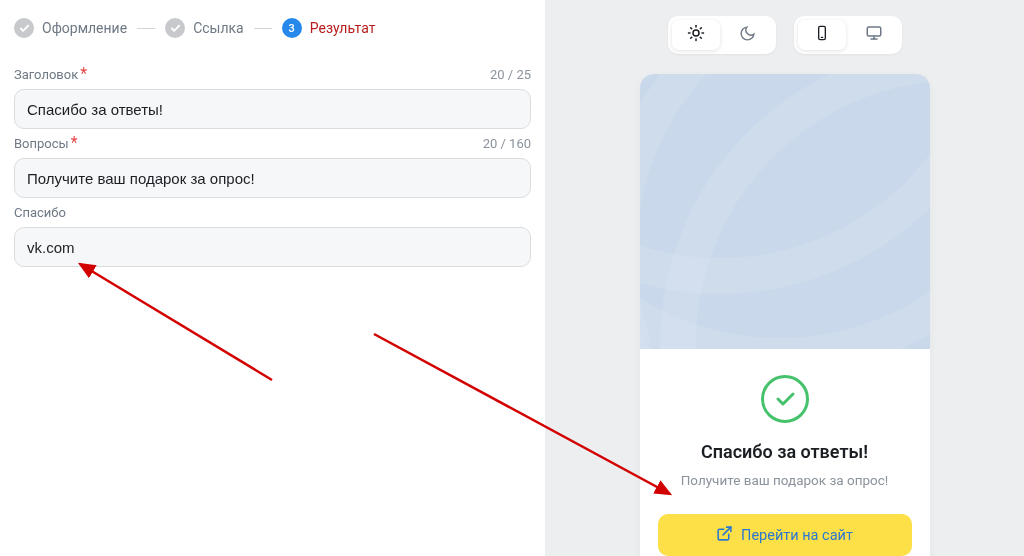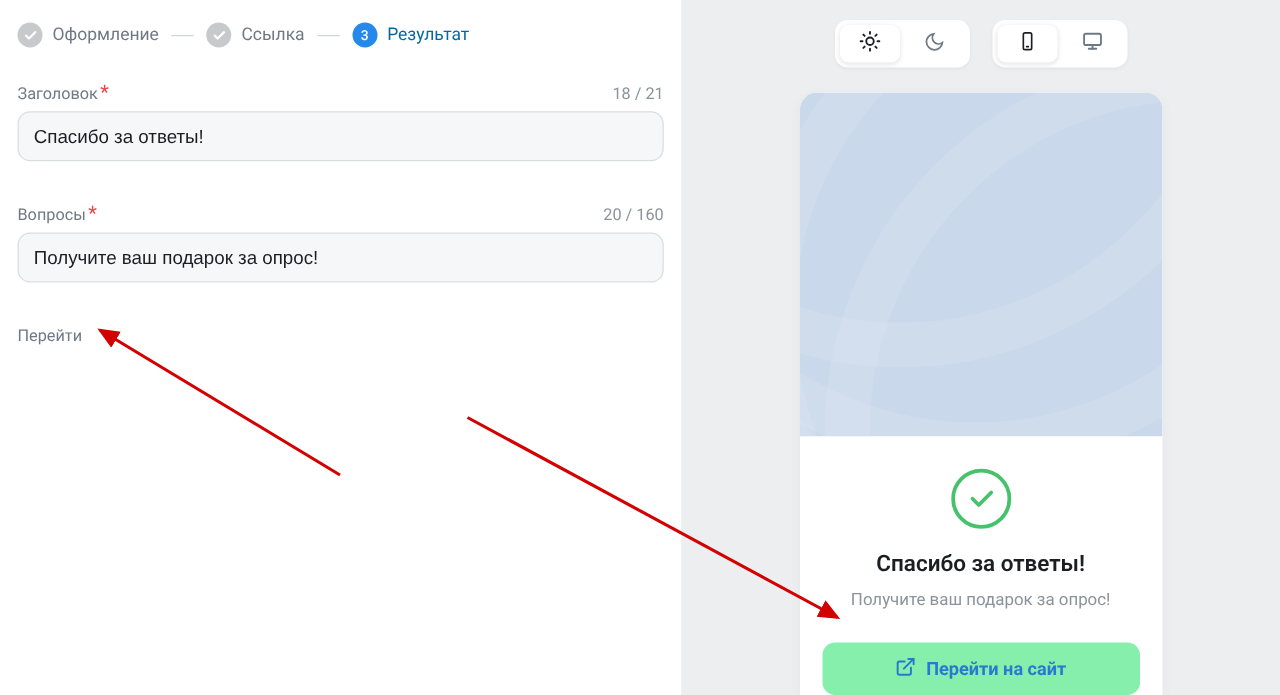--- a/index.html
+++ b/index.html
@@ -8,25 +8,25 @@
   .left { width: 545px; padding: 18px 14px 0 14px; background: #fff; position: relative; }
   .right { flex: 1; background: #edeef0; position: relative; display: flex; flex-direction: column; align-items: center; }
 
   
   .stepper { display: flex; align-items: center; gap: 10px; margin-bottom: 26px; }
   .step { display: flex; align-items: center; gap: 8px; }
   .step-circle { width: 20px; height: 20px; border-radius: 50%; display: flex; align-items: center; justify-content: center; font-size: 11px; color: #fff; }
   .step-circle.done { background: #c7c9cc; }
   .step-circle.active { background: #2688eb; font-weight: 500; }
   .step-label { font-size: 14px; color: #6f7985; }
-  .step-label.active { color: #0369a1; }
+  .step-label.active { color: #b91c1c; }
   .step-sep { width: 18px; height: 1px; background: #d3d6da; }
 
   
-  .fg { margin-bottom: 32px; }
+  .fg { margin-bottom: 4px; }
   .fg-head { display: flex; justify-content: space-between; align-items: baseline; margin-bottom: 6px; }
   .fg-label { font-size: 13px; color: #6f7985; }
   .req { color: #e64646; margin-left: 2px; }
   .fg-cnt { font-size: 13px; color: #8b939c; }
   .fg-input { width: 100%; height: 40px; padding: 0 12px; border: 1px solid #dadde0; border-radius: 10px; background: #f6f7f8; font-size: 15px; color: #1b1f23; outline: none; }
 
   
   .arrow1, .arrow2 { position: absolute; pointer-events: none; }
   .arrow1 { left: 72px; top: 252px; }
   .arrow2 { left: 370px; top: 330px; }
@@ -39,21 +39,21 @@
   .tgrp .tbtn:not(.active) { }
 
   
   .device { width: 290px; flex: 1; margin: 20px 0 0 0; background: #fff; border-radius: 14px 14px 0 0; overflow: hidden; display: flex; flex-direction: column; box-shadow: 0 2px 10px rgba(0,0,0,.04); }
   .device-hero { height: 298px; position: relative; background: #c9d8ea; overflow: hidden; }
   .wave { position: absolute; border-radius: 50%; border: 36px solid rgba(255,255,255,.10); }
   .device-body { flex: 1; padding: 26px 18px 0 18px; text-align: center; display: flex; flex-direction: column; align-items: center; }
   .ok-ring { width: 48px; height: 48px; border-radius: 50%; border: 3px solid #45c26b; display: flex; align-items: center; justify-content: center; margin-bottom: 18px; color: #45c26b; }
   .pv-title { font-size: 18px; font-weight: 600; color: #1b1f23; margin-bottom: 10px; }
   .pv-desc { font-size: 13.5px; color: #8b939c; margin-bottom: 26px; }
-  .pv-btn { width: 100%; height: 42px; border-radius: 10px; background: #86efac; display: flex; align-items: center; justify-content: center; gap: 8px; color: #2a78d0; font-size: 14.5px; font-weight: 700; cursor: pointer; }
+  .pv-btn { width: 100%; height: 42px; border-radius: 10px; background: #fde047; display: flex; align-items: center; justify-content: center; gap: 8px; color: #2a78d0; font-size: 14.5px; font-weight: 400; cursor: pointer; }
 </style>
 </head>
 <body>
 
 <div class="app">
 
   <div class="left">
 
     <div class="stepper">
       <div class="step">
@@ -78,41 +78,42 @@
         <div class="step-circle active">3</div>
         <span class="step-label active">Результат</span>
       </div>
     </div>
 
     <div class="fg">
       <div class="fg-head">
         <div>
           <span class="fg-label">Заголовок</span><span class="req">*</span>
         </div>
-        <span class="fg-cnt">18 / 21</span>
+        <span class="fg-cnt">20 / 25</span>
       </div>
       <input class="fg-input" value="Спасибо за ответы!" style="">
     </div>
 
     <div class="fg">
       <div class="fg-head">
         <div>
           <span class="fg-label">Вопросы</span><span class="req">*</span>
         </div>
         <span class="fg-cnt">20 / 160</span>
       </div>
       <input class="fg-input" value="Получите ваш подарок за опрос!" style="">
     </div>
 
     <div class="fg">
       <div class="fg-head">
         <div>
-          <span class="fg-label">Перейти</span>
-        </div>
-      </div>
+          <span class="fg-label">Спасибо</span>
+        </div>
+      </div>
+      <input class="fg-input" value="vk.com" style="">
     </div>
 
     <svg class="arrow1" width="220" height="140">
       <defs>
           <marker id="ah1" markerWidth="8" markerHeight="8" refX="6" refY="3" orient="auto">
             <path d="M0,0 L7,3 L0,6 Z" fill="#d30000"></path>
           </marker>
         </defs>
       <line x1="200" y1="128" x2="8" y2="12" stroke="#d30000" stroke-width="2.5" marker-end="url(#ah1)"></line>
     </svg>

